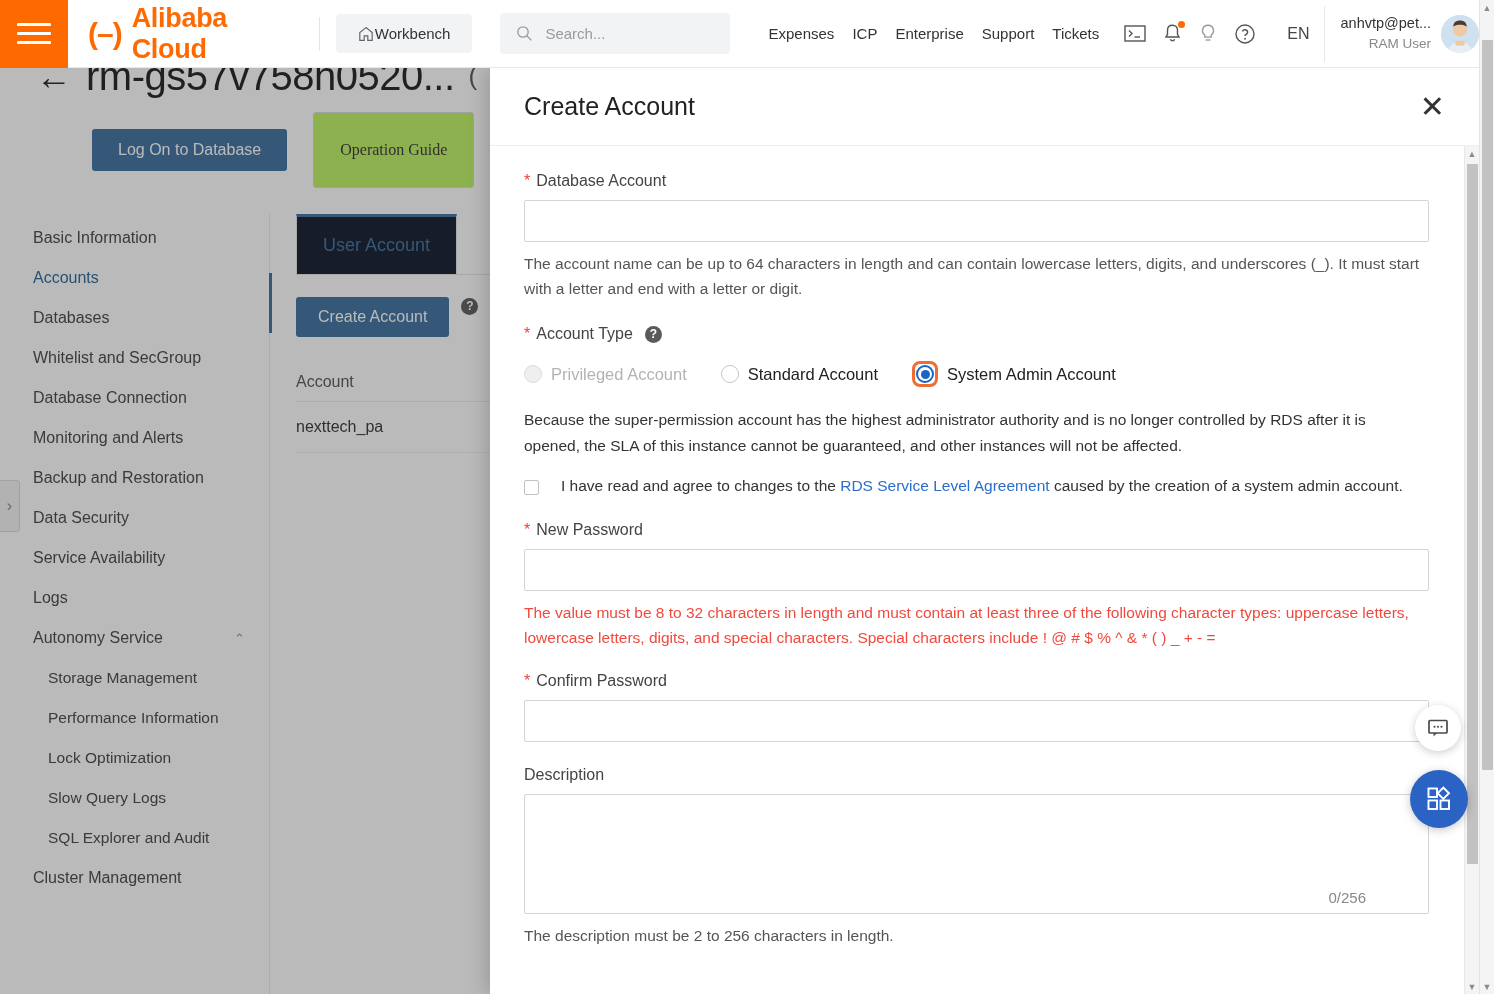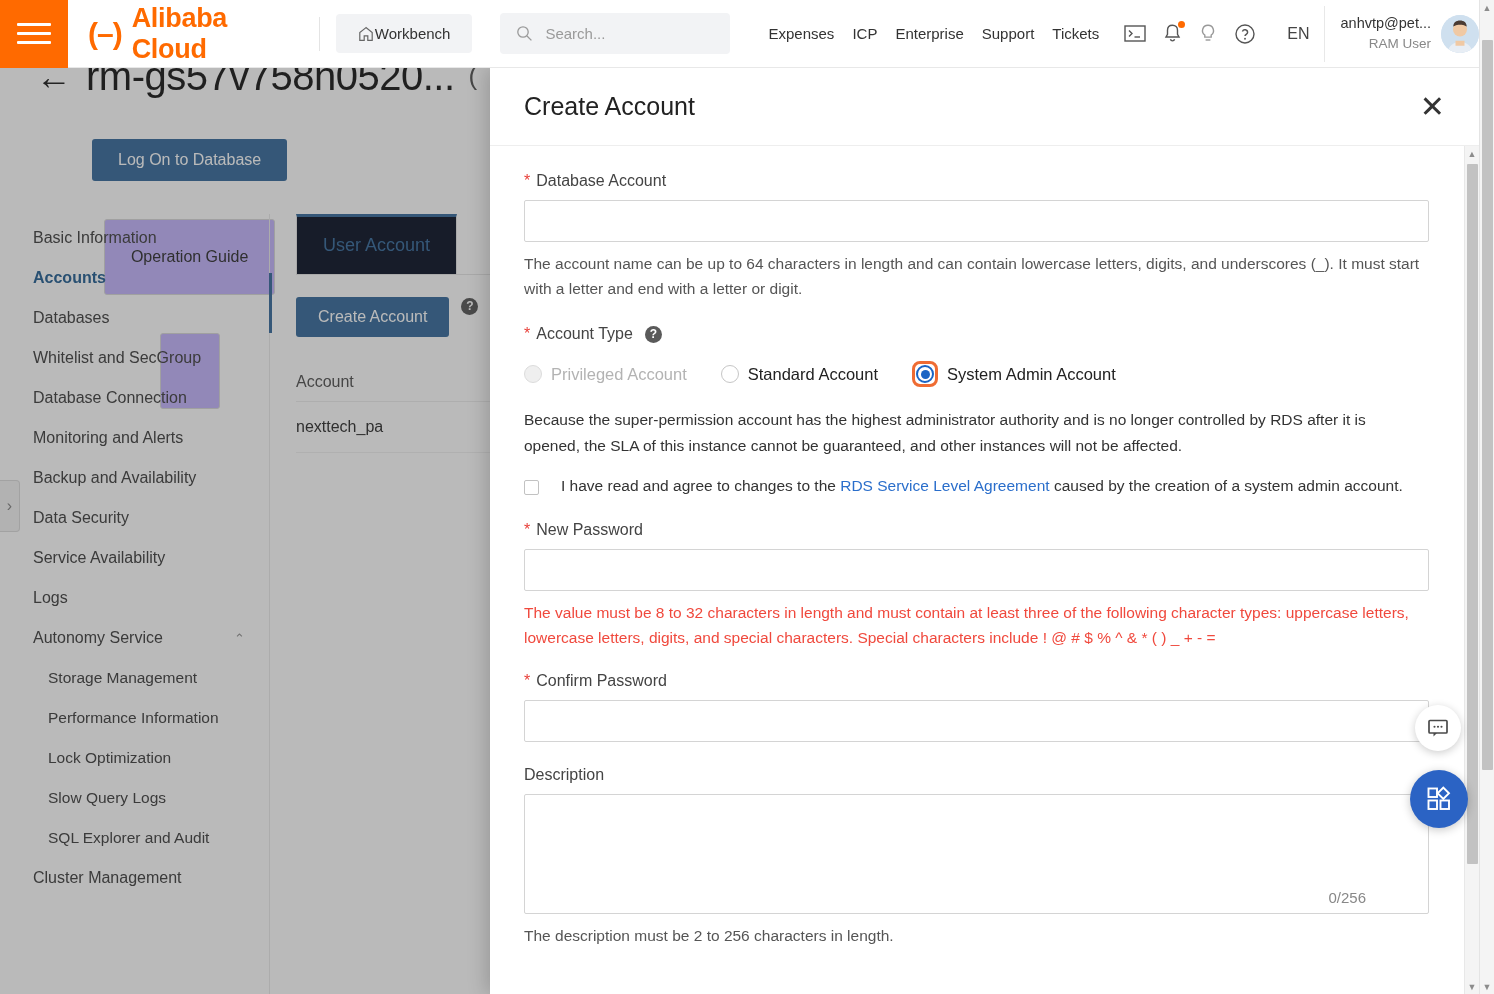--- a/index.html
+++ b/index.html
@@ -69,36 +69,36 @@
   }
 
   
   .page-body { position: absolute; top: 68px; left: 0; width: 1479px; bottom: 0; background: #fff; overflow:hidden; }
 
   .page-title-row { position:absolute; top:-14px; left: 36px; display:flex; align-items:center; gap:14px; }
   .back-arrow { font-size: 36px; color:#222; line-height:1; cursor:pointer; }
   .page-title { font-size: 40px; color:#1c1c1c; font-weight: 400; letter-spacing:-0.5px; white-space:nowrap; }
   .page-title-sub { font-size: 26px; color:#555; }
 
-  .btn-row { position:absolute; top: 71px; left: 92px; display:flex; gap: 38px; align-items:center;flex-direction:column; }
+  .btn-row { position:absolute; top: 44px; left: 92px; display:flex; gap: 26px; align-items:center; }
   .btn-primary {
     background:#3b6e9e; color:#fff; border:none; border-radius:3px;
     padding: 12px 26px; font-size: 16px; cursor:pointer; font-family: inherit;
   }
   .btn-outline {
-    background:#c4b5fd; color:#333; border:1px solid #d9d9d9; border-radius:3px;
-    padding: 28px 26px; font-size: 16px; cursor:pointer; font-family: Liberation Sans, sans-serif;
+    background:#bef264; color:#333; border:1px solid #d9d9d9; border-radius:3px;
+    padding: 28px 26px; font-size: 16px; cursor:pointer; font-family: Liberation Serif, serif;
   }
 
   .side-menu { position:absolute; top: 146px; left: 0; width: 270px; bottom:0; border-right:1px solid #eaeaea; padding-top: 4px; }
   .side-item {
     padding: 11px 0 11px 33px; font-size: 16px; color:#444; cursor:pointer;
     display:flex; align-items:center; justify-content:space-between; padding-right: 24px;
   }
-  .side-item.active { color:#2a6496; font-weight:700; }
+  .side-item.active { color:#2a6496; font-weight:400; }
   .side-item.sub { padding-left: 48px; font-size: 15.5px; }
   .side-rail { position:absolute; left:269px; top: 205px; width:3px; height: 60px; background:#3b6e9e; }
 
   .collapse-handle {
     position:absolute; left:0; top: 412px; width: 20px; height: 52px;
     background:#f3f3f3; border:1px solid #dcdcdc; border-left:none; border-radius:0 4px 4px 0;
     display:flex; align-items:center; justify-content:center; color:#888; font-size: 16px; cursor:pointer; z-index:5;
   }
 
   .content-pane { position:absolute; top: 146px; left: 296px; right:0; bottom:0; }
@@ -315,21 +315,21 @@
         <div class="side-item">
           <span>Whitelist and SecGroup</span>
         </div>
         <div class="side-item">
           <span>Database Connection</span>
         </div>
         <div class="side-item">
           <span>Monitoring and Alerts</span>
         </div>
         <div class="side-item">
-          <span>Backup and Availability</span>
+          <span>Backup and Restoration</span>
         </div>
         <div class="side-item">
           <span>Data Security</span>
         </div>
         <div class="side-item">
           <span>Service Availability</span>
         </div>
         <div class="side-item">
           <span>Logs</span>
         </div>

